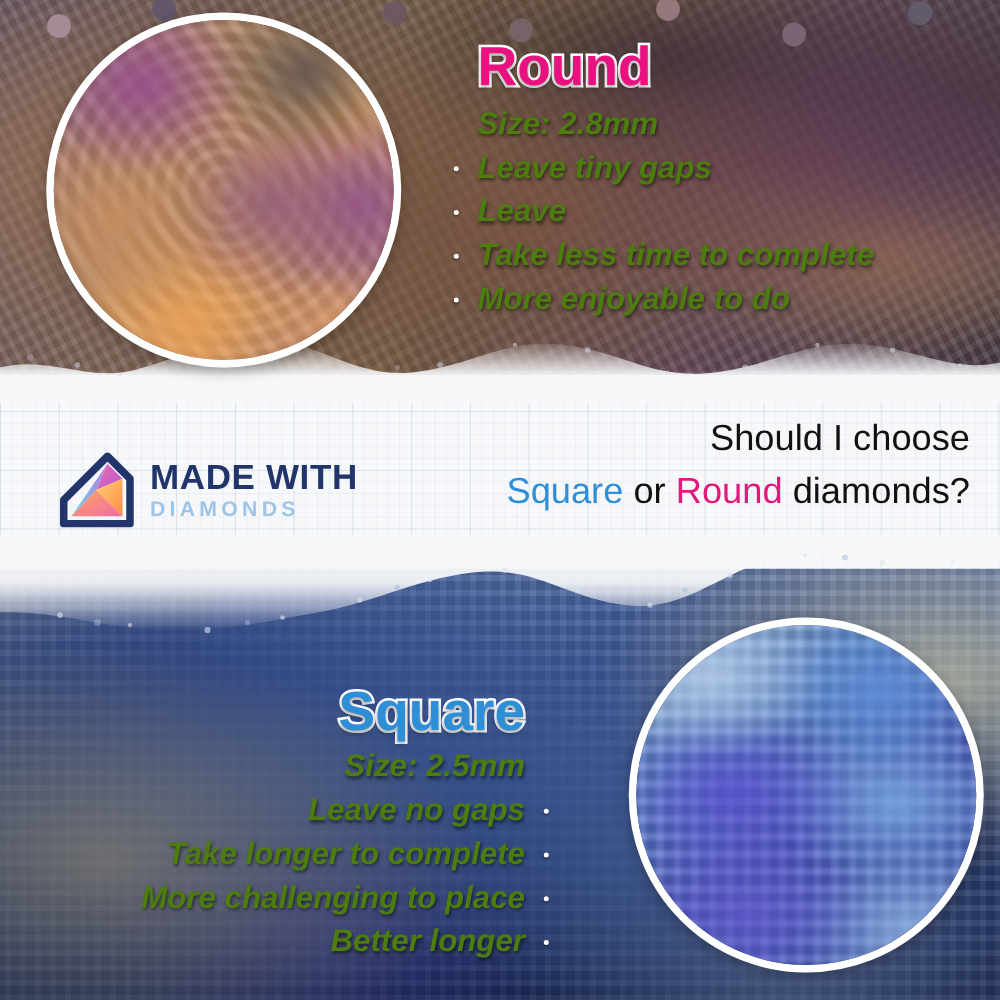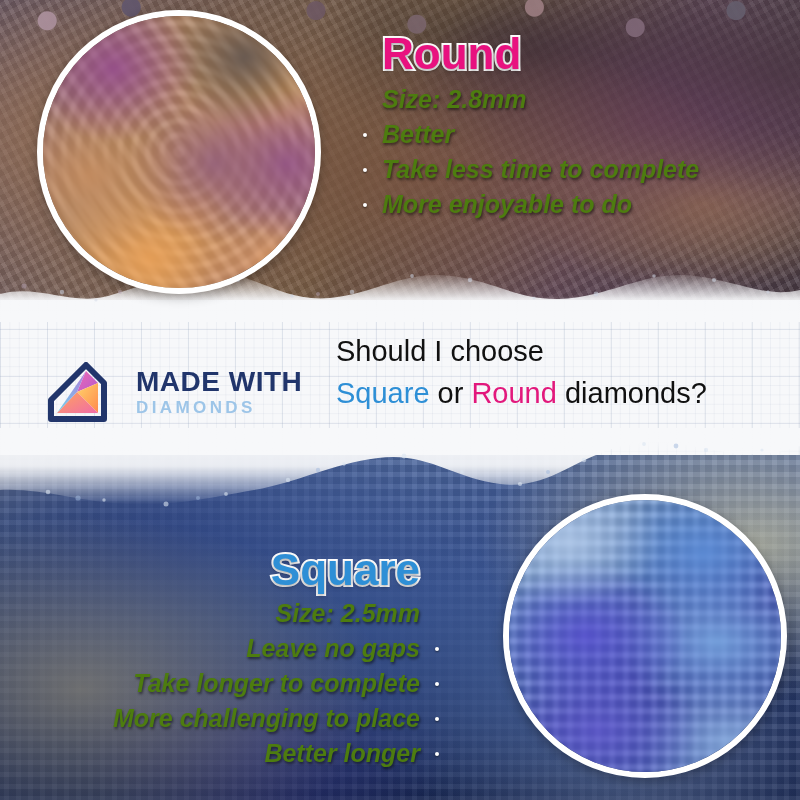--- a/index.html
+++ b/index.html
@@ -220,21 +220,21 @@
     background: #ffffff;
     box-shadow: 0 1px 2px rgba(0,0,0,0.5);
   }
 
   
   .logo {
     position: absolute;
     left: 46px; top: 362px;
     display: flex;
     align-items: center;
-    gap: 28px;
+    gap: 12px;
     justify-content: space-between;
   }
   .logo-mark { width: 62px; height: 60px; flex: none; }
   .logo-words { line-height: 1; }
   .logo-line1 {
     font-weight: bold;
     font-size: 28px;
     letter-spacing: 0.5px;
     color: #21356b;
   }
@@ -243,21 +243,21 @@
     font-size: 17px;
     letter-spacing: 3.4px;
     color: #9dc5e8;
     margin-top: 3px;
   }
 
   .question {
     position: absolute;
     left: 336px; top: 330px;
     width: 440px;
-    text-align: left;
+    text-align: right;
     color: #111111;
     font-size: 29px;
     line-height: 42px;
   }
   .q-line2 { white-space: nowrap; }
   .kw-square { color: #2e8fd6; }
   .kw-round  { color: #e2187c; }
 
   
   .band-veil-top, .band-veil-bottom {
@@ -314,21 +314,22 @@
         <circle cx="318" cy="58" r="2.0"></circle>
     </g>
   </svg>
 
   <div class="band-veil-top"></div>
 
   <div class="block block-round">
     <div class="title title-round">Round</div>
     <ul class="bullets">
       <li>Size:  2.8mm</li>
-      <li class="has-dot">Better</li>
+      <li class="has-dot">Leave tiny gaps</li>
+      <li class="has-dot">Leave</li>
       <li class="has-dot">Take less time to complete</li>
       <li class="has-dot">More enjoyable to do</li>
     </ul>
   </div>
 
   <div class="circle circle-round">
     <div class="inner"></div>
   </div>
 
   <div class="logo">

